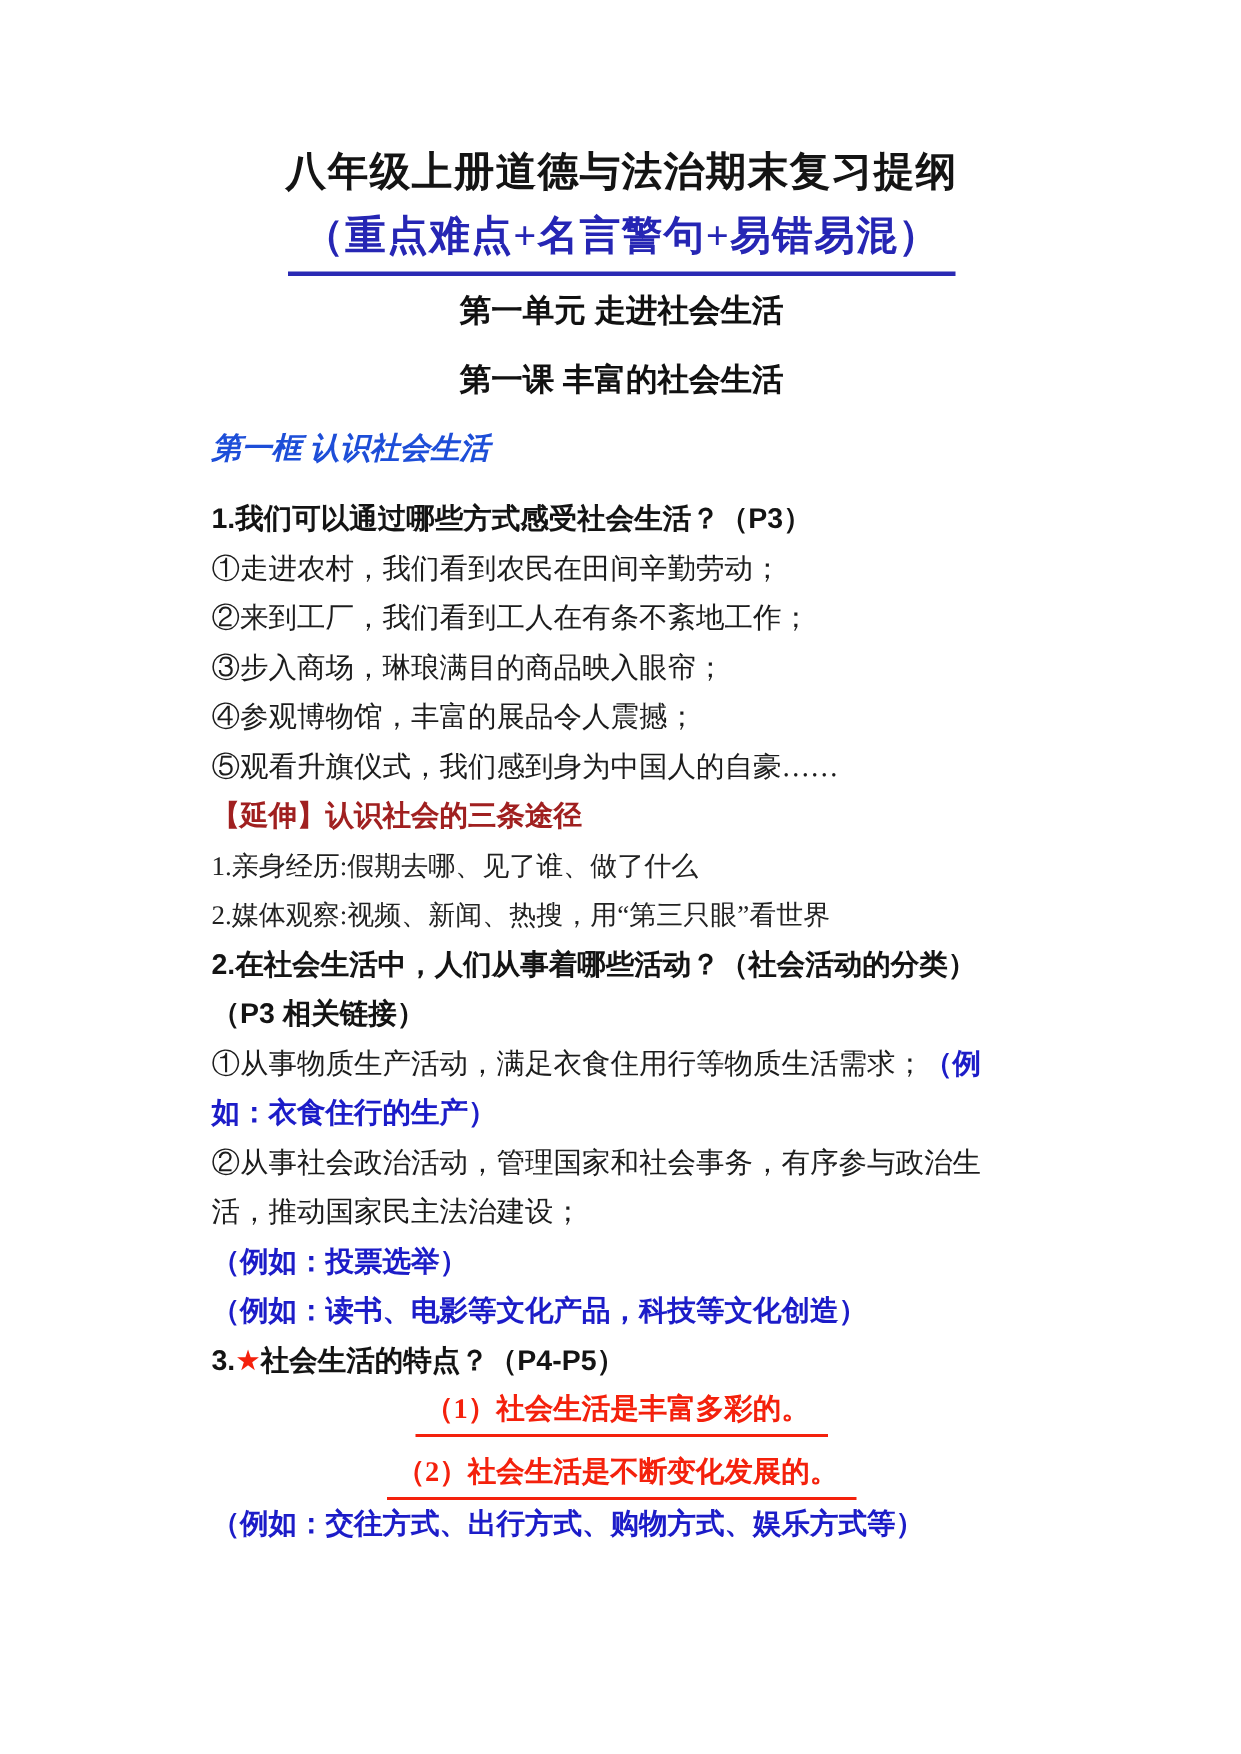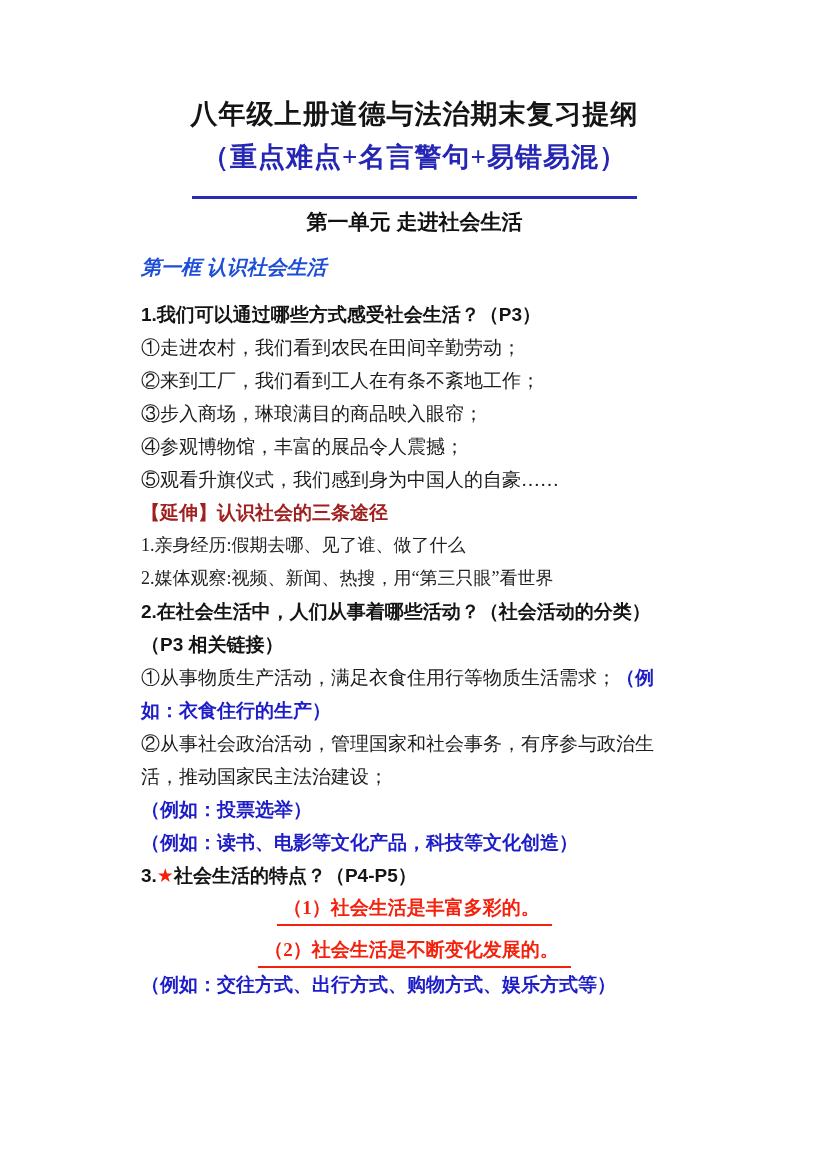--- a/index.html
+++ b/index.html
@@ -25,21 +25,21 @@
     color: #141414;
   }
   .doc-subtitle-row { text-align: center; line-height: 46px; }
   .doc-subtitle {
     display: inline-block;
     font-size: 27px;
     font-weight: bold;
     letter-spacing: 1px;
     color: #2626b4;
     border-bottom: 3px solid #2a2ab4;
-    padding: 0 10px 16px 10px;
+    padding: 0 10px 1px 10px;
   }
   .unit-heading, .lesson-heading {
     text-align: center;
     font-family: "Liberation Sans", "DejaVu Sans", sans-serif;
     font-size: 21px;
     font-weight: bold;
     line-height: 46px;
     color: #111111;
   }
   .frame-heading {
@@ -109,20 +109,21 @@
 
 <div class="page">
 
   <div class="doc-title">八年级上册道德与法治期末复习提纲</div>
 
   <div class="doc-subtitle-row">
     <span class="doc-subtitle">（重点难点+名言警句+易错易混）</span>
   </div>
 
   <div class="unit-heading">第一单元 走进社会生活</div>
+  <div class="lesson-heading">第一课 丰富的社会生活</div>
   <div class="frame-heading">第一框 认识社会生活</div>
 
   <div class="content">
 
     <div class="q-heading">1.我们可以通过哪些方式感受社会生活？（P3）</div>
     <div class="body-line">①走进农村，我们看到农民在田间辛勤劳动；</div>
     <div class="body-line">②来到工厂，我们看到工人在有条不紊地工作；</div>
     <div class="body-line">③步入商场，琳琅满目的商品映入眼帘；</div>
     <div class="body-line">④参观博物馆，丰富的展品令人震撼；</div>
     <div class="body-line">⑤观看升旗仪式，我们感到身为中国人的自豪……</div>

